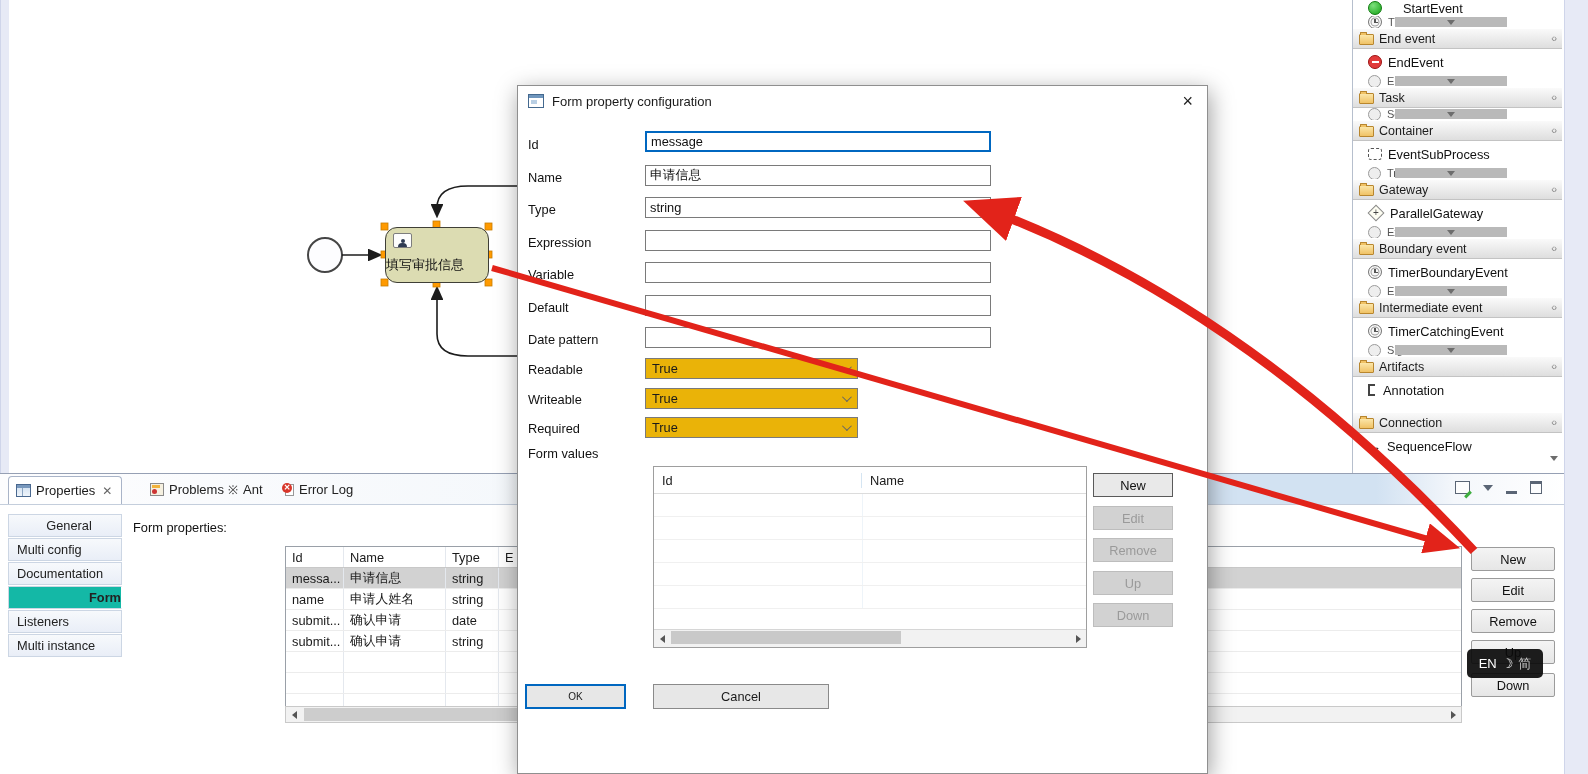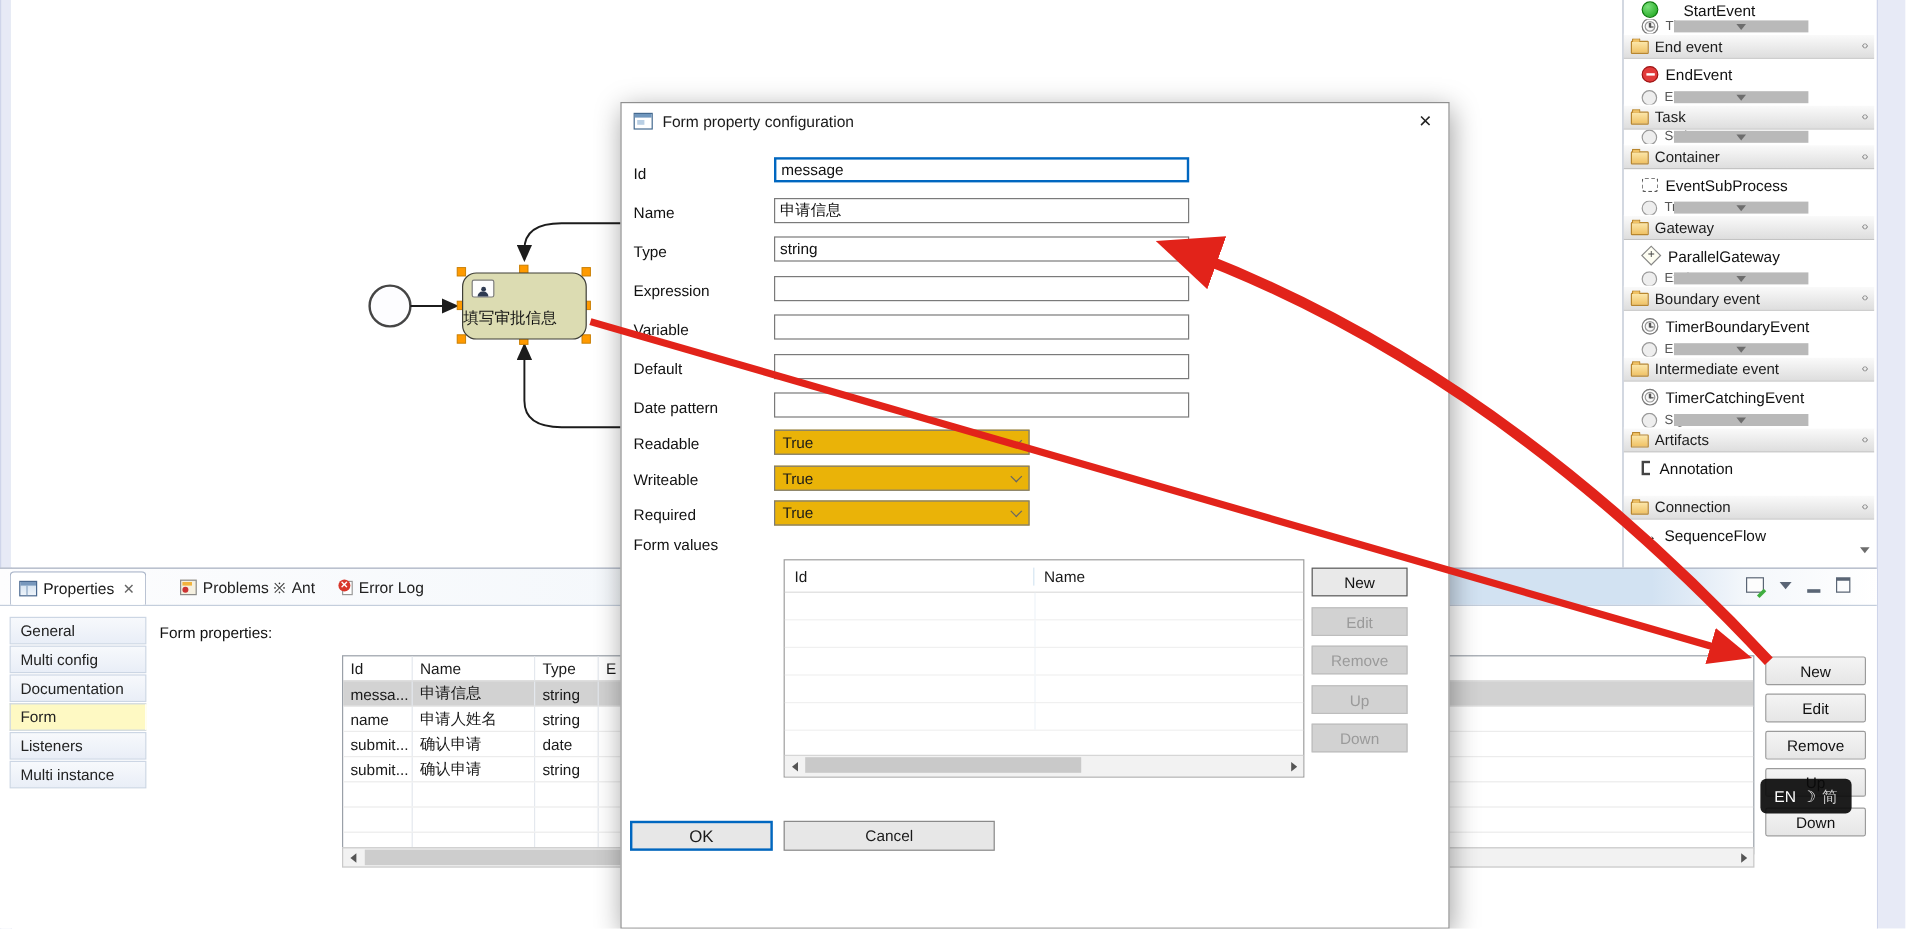--- a/index.html
+++ b/index.html
@@ -88,21 +88,21 @@
   .view-toolbar{position:absolute;top:7px;display:flex;align-items:center;gap:13px;}
   .ic-newwiz{width:13px;height:11px;border:1px solid #5a6575;background:#fdfdfd;position:relative;}
   .ic-newwiz::after{content:"";position:absolute;right:-3px;bottom:-3px;width:8px;height:3px;background:#3fae3f;transform:rotate(-45deg);}
   .ic-menu-tri{width:0;height:0;border-left:5px solid transparent;border-right:5px solid transparent;border-top:6px solid #5a6575;}
   .ic-min{width:11px;height:3px;border-bottom:3px solid #5a6575;margin-top:6px;}
   .ic-max{width:10px;height:9px;border:1.5px solid #5a6575;border-top-width:3px;}
 
   .side-item{position:absolute;left:8px;width:114px;height:23px;box-sizing:border-box;
              background:linear-gradient(#f7f9fc,#e9eef7);border:1px solid #ccd6e4;
              display:flex;align-items:center;padding-left:8px;font-size:12.8px;color:#222;}
-  .side-item.sel{background:#fef9c3;font-weight:normal;border-right:1px solid #fff;}
+  .side-item.sel{background:#14b8a6;font-weight:bold;border-right:1px solid #fff;justify-content:flex-end;}
   .section-label{position:absolute;left:133px;top:46px;font-size:12.8px;color:#111;}
 
   
   .btable{position:absolute;left:285px;top:72px;width:1177px;height:166px;background:#fff;border:1px solid #9aa0a8;box-sizing:border-box;}
   .btable .hdr{display:flex;height:20px;border-bottom:1px solid #c8c8c8;align-items:center;font-size:12.8px;}
   .btable .row{display:flex;height:20px;border-bottom:1px solid #ececec;align-items:center;font-size:12.8px;}
   .btable .row.sel{background:#d2d2d2;}
   .cell{box-sizing:border-box;padding:0 6px;border-right:1px solid #e4e8ee;overflow:hidden;white-space:nowrap;height:100%;display:flex;align-items:center;}
   .c0{width:58px;} .c1{width:102px;} .c2{width:53px;} .c3{flex:1;border-right:none;}
   .hscroll{position:absolute;left:285px;top:232px;width:1177px;height:17px;background:#f2f2f2;border:1px solid #c9c9c9;box-sizing:border-box;display:flex;align-items:center;}
@@ -138,22 +138,22 @@
   .vtable .vc0{width:208px;border-right:1px solid #d5e5f2;}
   .vtable .vc1{flex:1;}
   .vtable .vrow{height:22px;border-bottom:1px solid #f0f0f0;display:flex;}
   .vtable .vrow .vc0{border-right:1px solid #eef4f9;}
   .vscroll{position:absolute;left:0;right:0;bottom:0;height:17px;background:#f2f2f2;border-top:1px solid #d6d6d6;display:flex;align-items:center;}
   .vscroll .thumb{position:absolute;left:17px;top:1px;width:230px;height:13px;background:#c9c9c9;}
   .dlg-btn{position:absolute;left:575px;width:80px;height:24px;display:flex;align-items:center;justify-content:center;
            font-size:12.8px;box-sizing:border-box;}
   .dlg-btn.on{background:#e9e9e9;border:1px solid #5a5a5a;color:#111;}
   .dlg-btn.off{background:#d2d2d2;border:1px solid #bdbdbd;color:#9a9a9a;}
-  .ok-btn{position:absolute;left:7px;top:598px;width:119px;height:25px;background:#e7e7e7;border:2px solid #0067c0;
-          display:flex;align-items:center;justify-content:center;font-size:14px;box-sizing:border-box;}
+  .ok-btn{position:absolute;left:7px;top:598px;width:101px;height:25px;background:#e7e7e7;border:2px solid #0067c0;
+          display:flex;align-items:center;justify-content:center;font-size:10px;box-sizing:border-box;}
   .cancel-btn{position:absolute;left:135px;top:598px;width:176px;height:25px;background:#e7e7e7;border:1px solid #8a8a8a;
           display:flex;align-items:center;justify-content:center;font-size:12.8px;box-sizing:border-box;}
 
   .overlay-svg{position:absolute;left:0;top:0;z-index:99;pointer-events:none;}
 </style>
 </head>
 <body>
 
 <div class="screen">
 
@@ -363,21 +363,21 @@
         <span>Error Log</span>
       </div>
       <div class="view-toolbar" style="left:1455px;">
         <span class="ic-newwiz"></span>
         <span class="ic-menu-tri"></span>
         <span class="ic-min"></span>
         <span class="ic-max"></span>
       </div>
     </div>
 
-    <div class="side-item" style="top:40px;">
+    <div class="side-item" style="top:40px;justify-content:center;">
         <span>General</span>
       </div>
     <div class="side-item" style="top:64px;">
         <span>Multi config</span>
       </div>
     <div class="side-item" style="top:88px;">
         <span>Documentation</span>
       </div>
     <div class="side-item sel" style="top:112px;">
         <span>Form</span>

